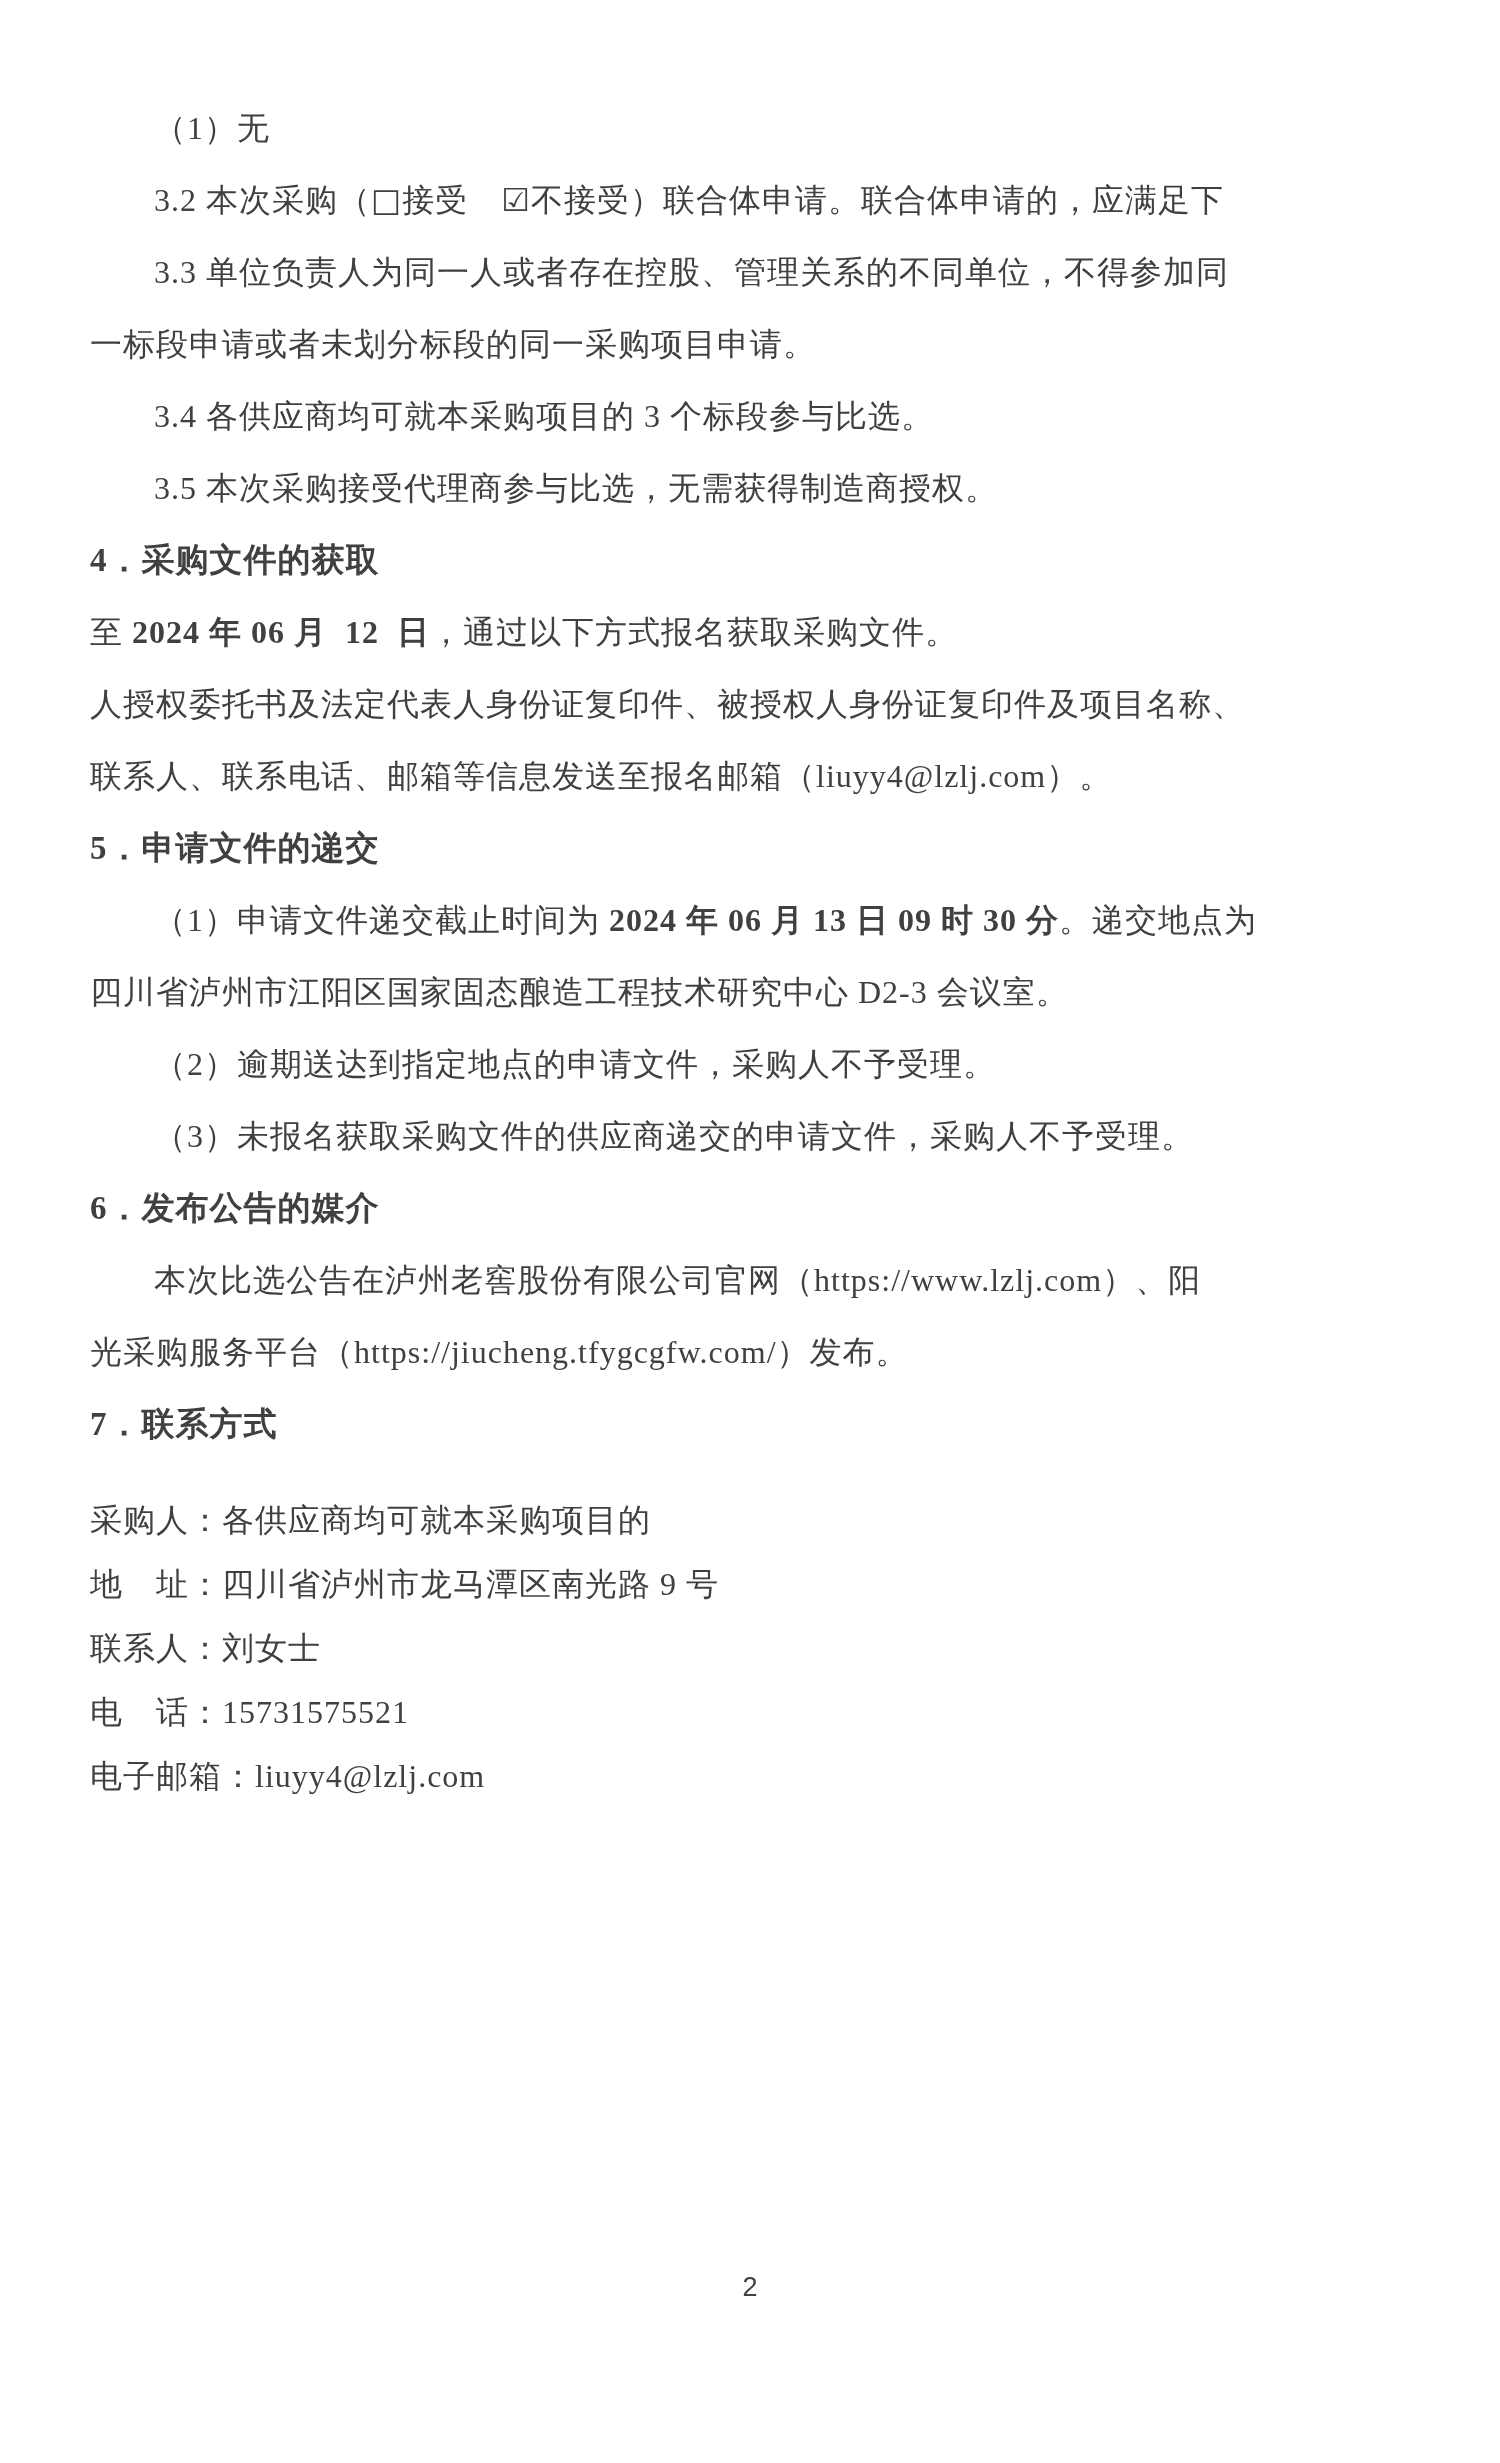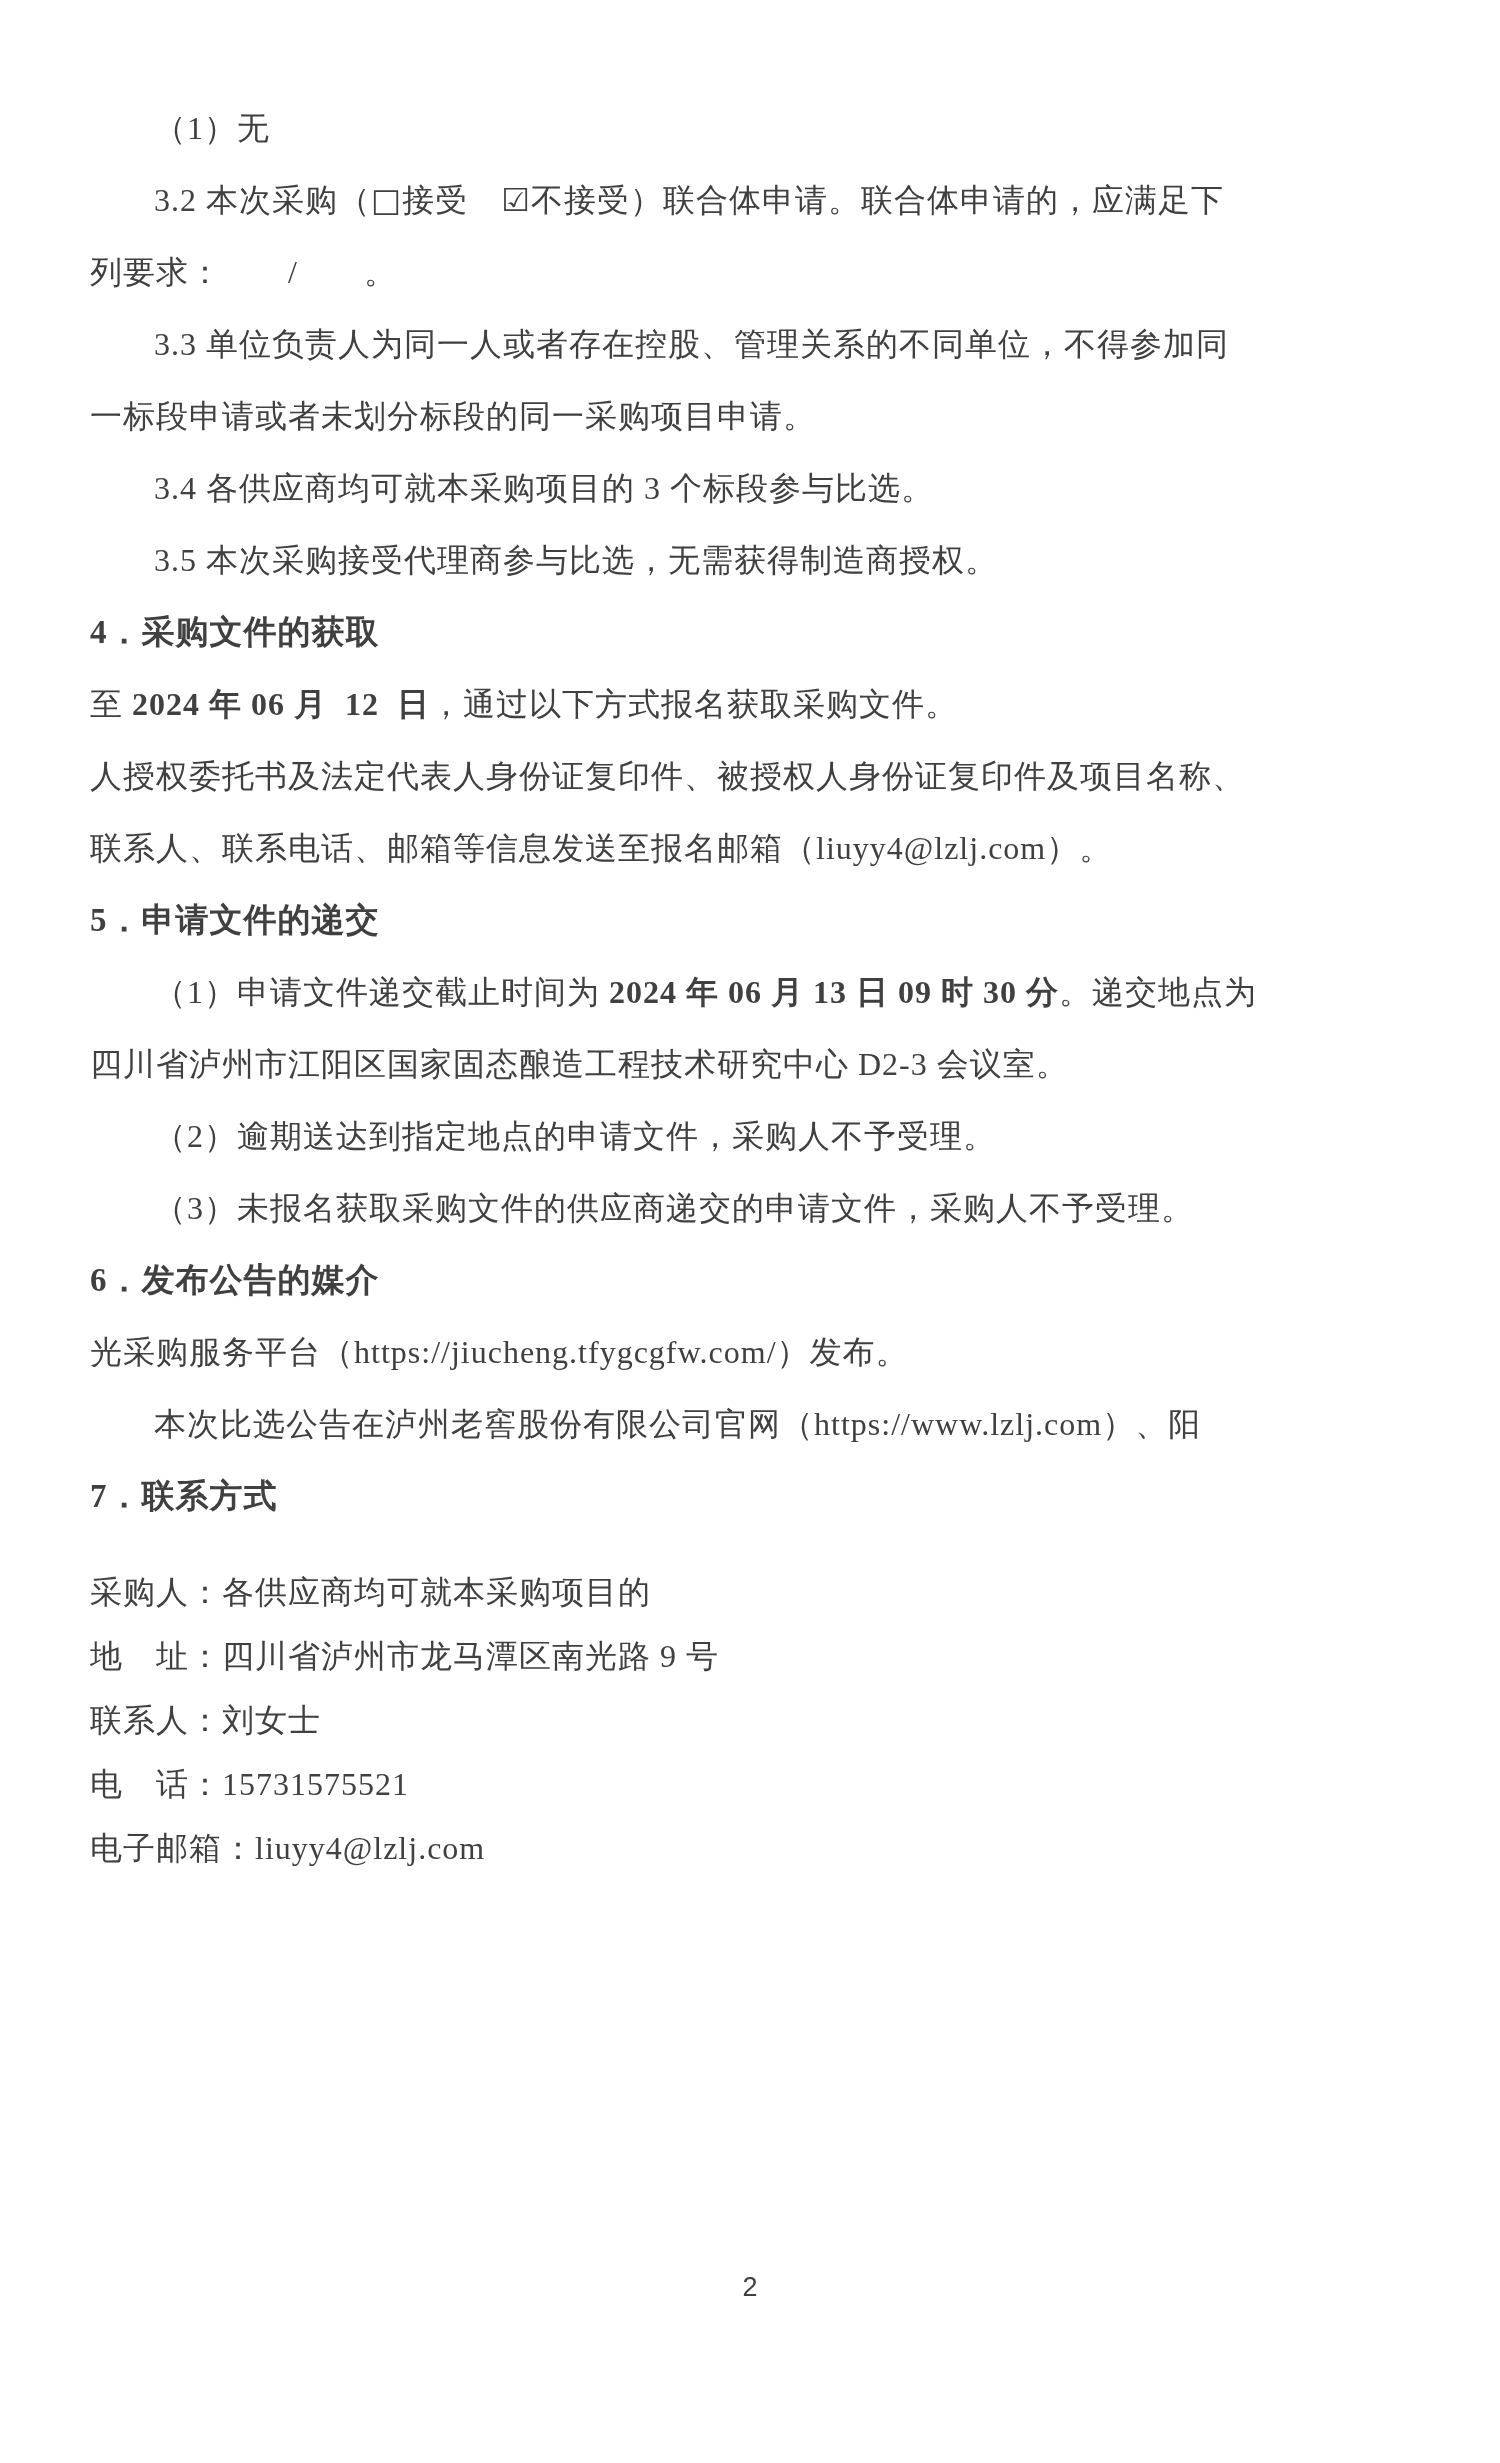--- a/index.html
+++ b/index.html
@@ -46,21 +46,20 @@
 </style>
 </head>
 <body>
 
 <div class="page">
 
   <p class="ln ind"><span>（1）无</span></p>
 
   <p class="ln ind"><span>3.2 本次采购</span><span class="u"><span>（</span><span class="cb">□</span><span>接受</span><span>　</span><span class="cb">☑</span><span>不接受）</span></span><span>联合体申请。联合体申请的，应满足下</span></p>
 
-  <p class="ln"><span>列要求：</span><span class="u">　　/　　</span><span>。</span></p>
 
   <p class="ln ind"><span>3.3 单位负责人为同一人或者存在控股、管理关系的不同单位，不得参加同</span></p>
   <p class="ln"><span>一标段申请或者未划分标段的同一采购项目申请。</span></p>
 
   <p class="ln ind"><span>3.4 各供应商均可就本采购项目的</span><span class="u"> 3 </span><span>个标段参与比选。</span></p>
 
   <p class="ln ind"><span>3.5 本次采购接受代理商参与比选，无需获得制造商授权。</span></p>
 
   <p class="ln hd"><span>4．采购文件的获取</span></p>
 
@@ -73,22 +72,22 @@
   <p class="ln hd"><span>5．申请文件的递交</span></p>
 
   <p class="ln ind"><span>（1）申请文件递交截止时间为 </span><span class="b u">2024</span><span class="b"> 年 </span><span class="b u">06</span><span class="b"> 月 </span><span class="b u">13</span><span class="b"> 日 </span><span class="b u">09</span><span class="b"> 时 </span><span class="b u">30</span><span class="b"> 分</span><span>。递交地点为</span></p>
   <p class="ln"><span class="u">四川省泸州市江阳区国家固态酿造工程技术研究中心 D2-3 会议室</span><span>。</span></p>
 
   <p class="ln ind"><span>（2）逾期送达到指定地点的申请文件，采购人不予受理。</span></p>
   <p class="ln ind"><span>（3）未报名获取采购文件的供应商递交的申请文件，采购人不予受理。</span></p>
 
   <p class="ln hd"><span>6．发布公告的媒介</span></p>
 
+  <p class="ln ind"><span>本次比选公告在泸州老窖股份有限公司官网（https://www.lzlj.com）、阳</span></p>
   <p class="ln"><span>光采购服务平台（https://jiucheng.tfygcgfw.com/）发布。</span></p>
-  <p class="ln ind"><span>本次比选公告在泸州老窖股份有限公司官网（https://www.lzlj.com）、阳</span></p>
 
   <p class="ln hd"><span>7．联系方式</span></p>
 
   <div class="contacts">
     <p class="ln"><span>采购人：</span><span class="u">各供应商均可就本采购项目的</span></p>
     <p class="ln"><span>地　址：</span><span class="u">四川省泸州市龙马潭区南光路 9 号</span></p>
     <p class="ln"><span>联系人：</span><span class="u">刘女士</span></p>
     <p class="ln"><span>电　话：</span><span class="u">15731575521</span></p>
     <p class="ln"><span>电子邮箱：</span><span class="u">liuyy4@lzlj.com </span></p>
   </div>

